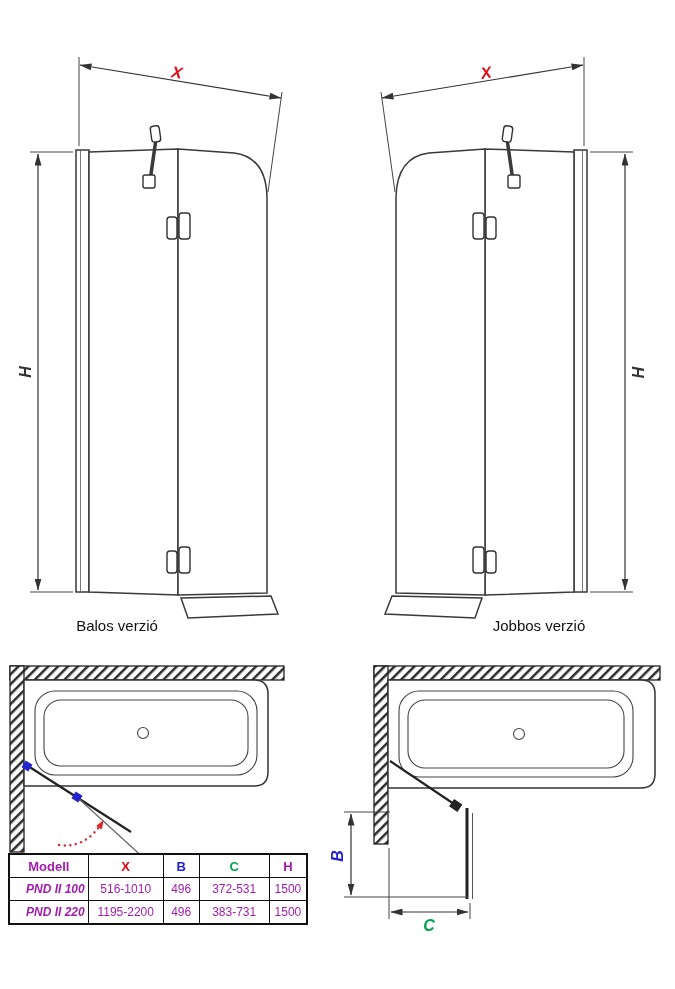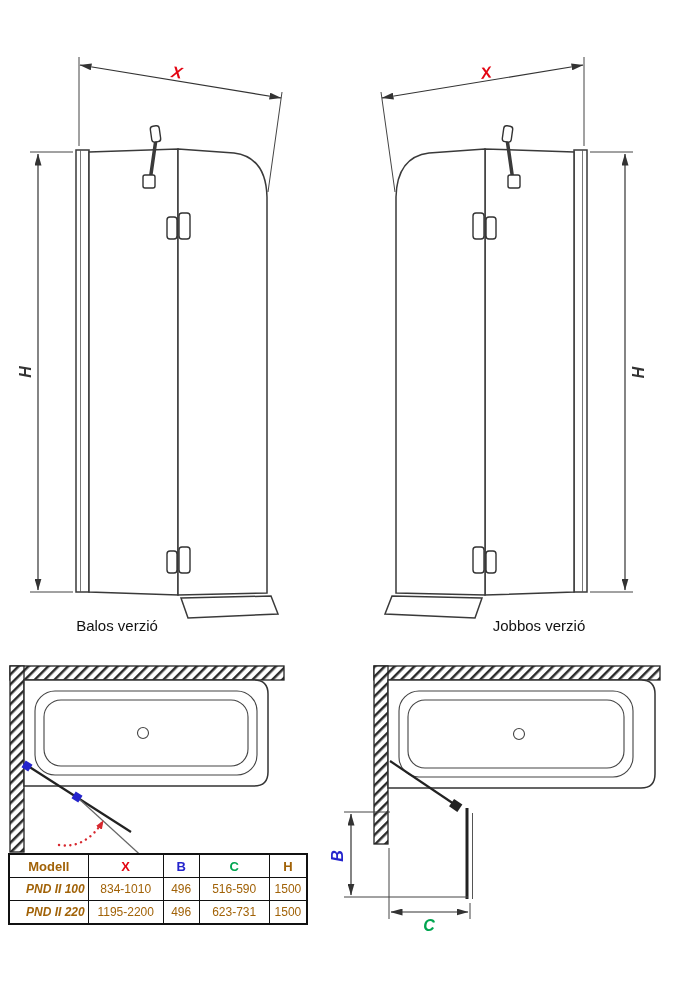--- a/index.html
+++ b/index.html
@@ -32,21 +32,21 @@
   .blue  { fill:#2424cc; }
   .green { fill:#00a550; }
   .dark  { fill:#333; }
   text.caption { font-family:"Liberation Sans",sans-serif; font-size:15px; fill:#111; }
 
   
   .table-wrap { position:absolute; left:8px; top:853px; }
   table.spec { border-collapse:collapse; table-layout:fixed; border:2px solid #111; background:#fff; }
   table.spec th, table.spec td {
     border:1px solid #111; text-align:center; padding:2px 3px; height:18px;
-    font-size:12px; color:#a16207; overflow:hidden; white-space:nowrap;
+    font-size:12px; color:#a21caf; overflow:hidden; white-space:nowrap;
   }
   table.spec th { font-size:13px; font-weight:bold; }
   table.spec th.c-red   { color:#e30613; }
   table.spec th.c-blue  { color:#2424cc; }
   table.spec th.c-green { color:#00a550; }
   table.spec td.modell  { font-weight:bold; font-style:italic;padding-left:16px; }
 </style>
 </head>
 <body>
 
@@ -159,29 +159,29 @@
         <th>Modell</th>
         <th class="c-red">X</th>
         <th class="c-blue">B</th>
         <th class="c-green">C</th>
         <th>H</th>
       </tr>
     </thead>
     <tbody>
       <tr>
         <td class="modell">PND II 100</td>
-        <td>834-1010</td>
+        <td>516-1010</td>
         <td>496</td>
-        <td>516-590</td>
+        <td>372-531</td>
         <td>1500</td>
       </tr>
       <tr>
         <td class="modell">PND II 220</td>
         <td>1195-2200</td>
         <td>496</td>
-        <td>623-731</td>
+        <td>383-731</td>
         <td>1500</td>
       </tr>
     </tbody>
   </table>
 </div>
 
 </div>
 
 </body></html>

